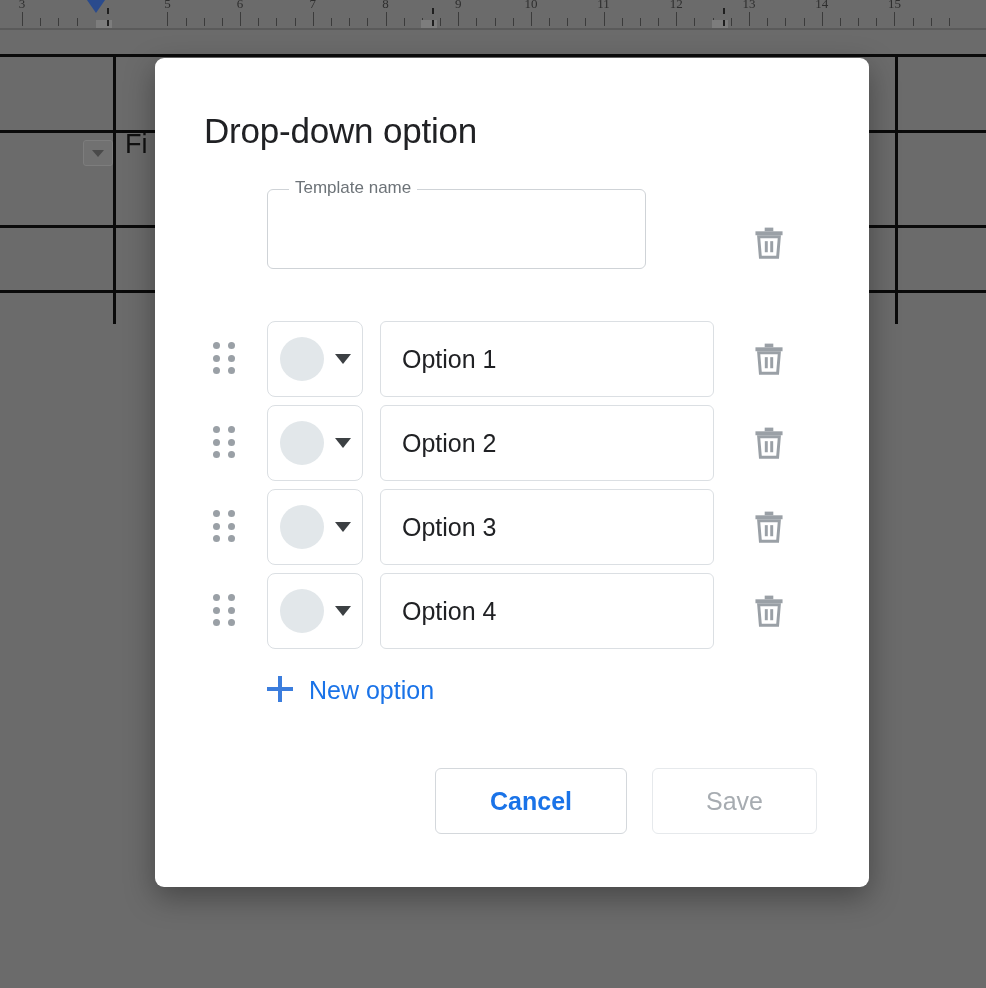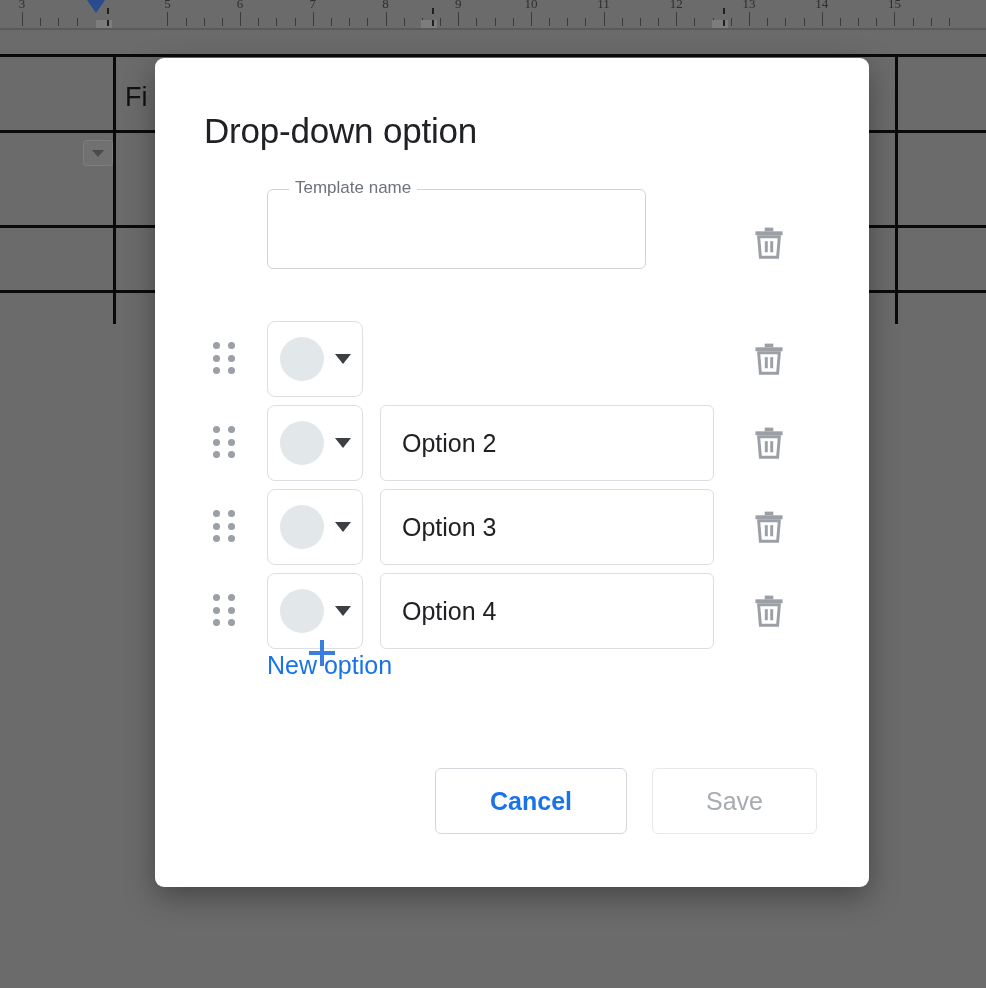--- a/index.html
+++ b/index.html
@@ -63,20 +63,21 @@
     border-top: 3px solid #0a0a0a;
   }
   .sheet-col {
     position: absolute; top: 0; bottom: 0;
     border-left: 3px solid #0a0a0a;
   }
   .cell-text {
     position: absolute;
     font-size: 27px; color: #111;
     font-family: "Liberation Sans", sans-serif;
+    margin-top: 47px;
   }
   .cell-chip {
     position: absolute;
     width: 30px; height: 26px;
     background: #717171;
     border: 1px solid #7d7d7d;
     border-radius: 3px;
     display: flex; align-items: center; justify-content: center;
   }
   .cell-chip .caret {
@@ -205,25 +206,24 @@
     left: 589px; top: 50%;
     transform: translateY(-50%);
     width: 50px; height: 50px;
     display: flex; align-items: center; justify-content: center;
     cursor: pointer;
   }
 
   
   #new-option {
     position: absolute;
-    left: 112px; top: 582px;
+    left: 112px; top: 618px;
     height: 40px;
-    display: flex; align-items: center;
+    display: flex; 
     cursor: pointer;
-    flex-direction: column;
   }
   #new-option .plus {
     position: relative;
     width: 26px; height: 26px;
     margin-right: 16px;
   }
   #new-option .plus::before,
   #new-option .plus::after {
     content: ""; position: absolute; background: #3b7ddd;
   }
@@ -386,20 +386,23 @@
         <i></i>
         <i></i>
         <i></i>
         <i></i>
         <i></i>
     </div>
     <div class="color-btn">
       <span class="color-swatch" style="background:#e2e7ea;"></span>
       <span class="color-caret"></span>
     </div>
+    <div class="option-input">
+      <span>Option 1</span>
+    </div>
     <div class="row-delete">
       <svg class="trash-svg" width="30" height="32" viewBox="0 0 24 26">
         <rect x="8.5" y="0.5" width="7" height="3" fill="#9aa0a6"></rect>
         <rect x="1" y="3.5" width="22" height="3.2" fill="#9aa0a6"></rect>
         <path d="M3.6 8 H20.4 L19 24.5 H5 Z" fill="none" stroke="#9aa0a6" stroke-width="2.4"></path>
         <rect x="8.6" y="11.5" width="2.4" height="9" fill="#9aa0a6"></rect>
         <rect x="13" y="11.5" width="2.4" height="9" fill="#9aa0a6"></rect>
       </svg>
     </div>
   </div>

